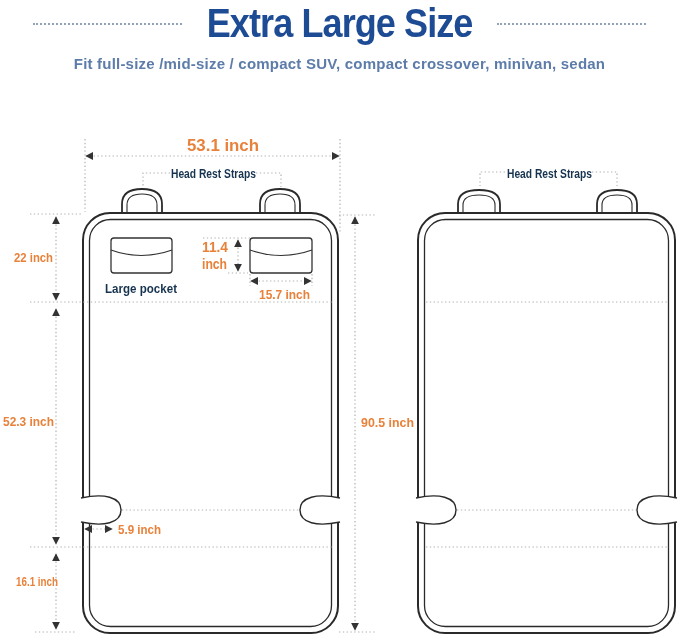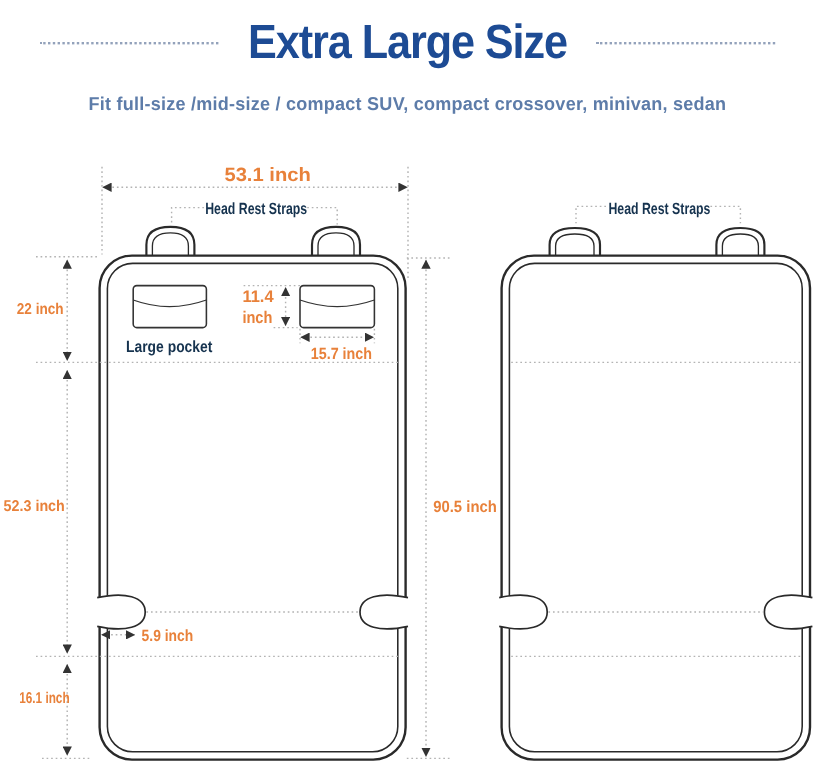--- a/index.html
+++ b/index.html
@@ -6,21 +6,21 @@
   .stage{
     position:relative;
     width:679px;height:636px;
     background:#ffffff;
     font-family:"Liberation Sans","DejaVu Sans",sans-serif;
     overflow:hidden;
   }
   .header{position:absolute;top:0;left:0;width:679px;}
   .title-row{
     display:flex;align-items:center;
-    padding:12px 33px;height:46px;
+    padding:0 33px;height:46px;
   }
   .title-rule{
     flex:1;height:0;
     border-top:2px dotted #93a2bb;
     margin-top:2px;
   }
   .page-title{
     margin:0 10px;
     font-size:40px;font-weight:bold;
     color:#1d4b94;

